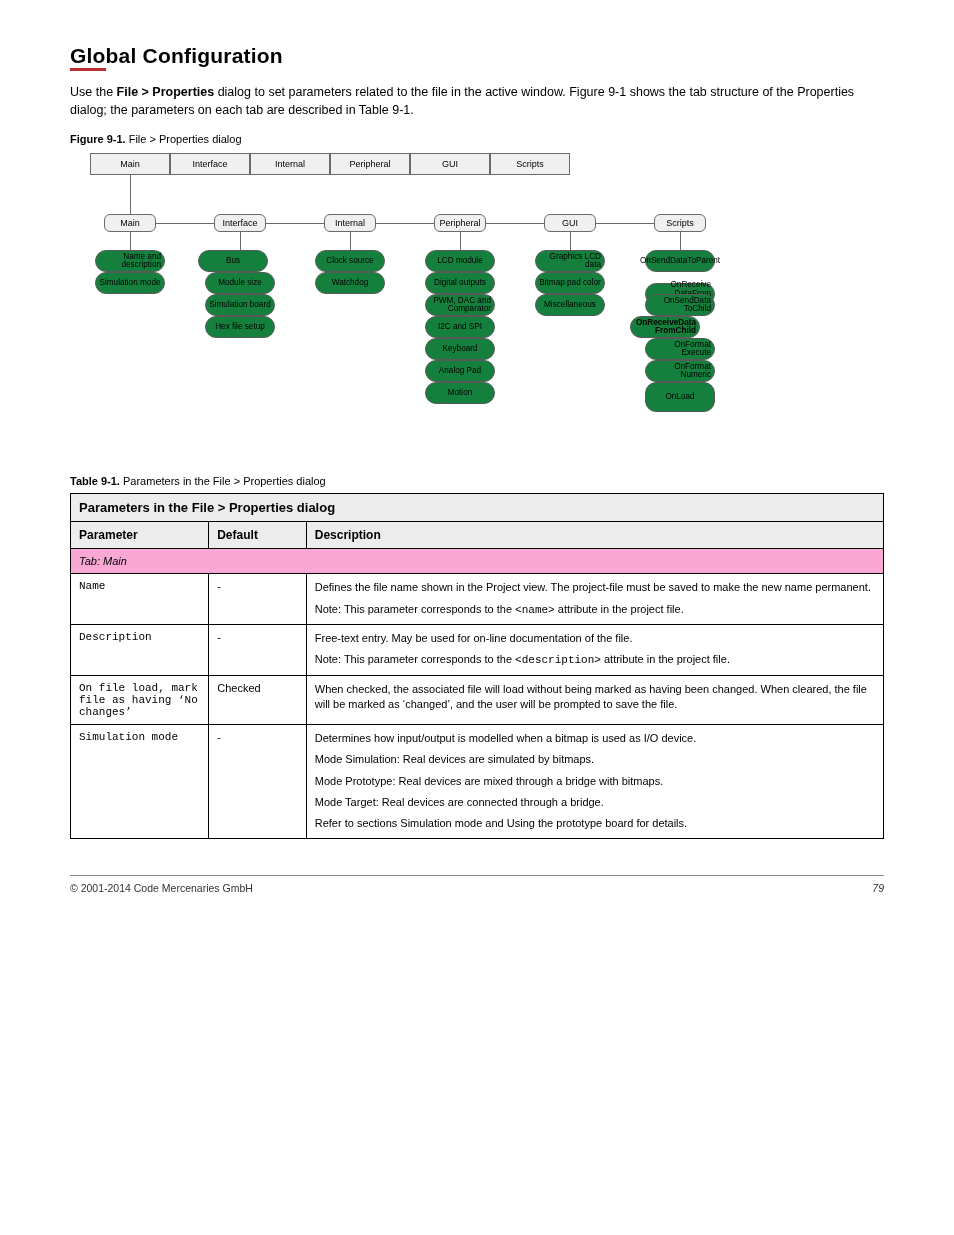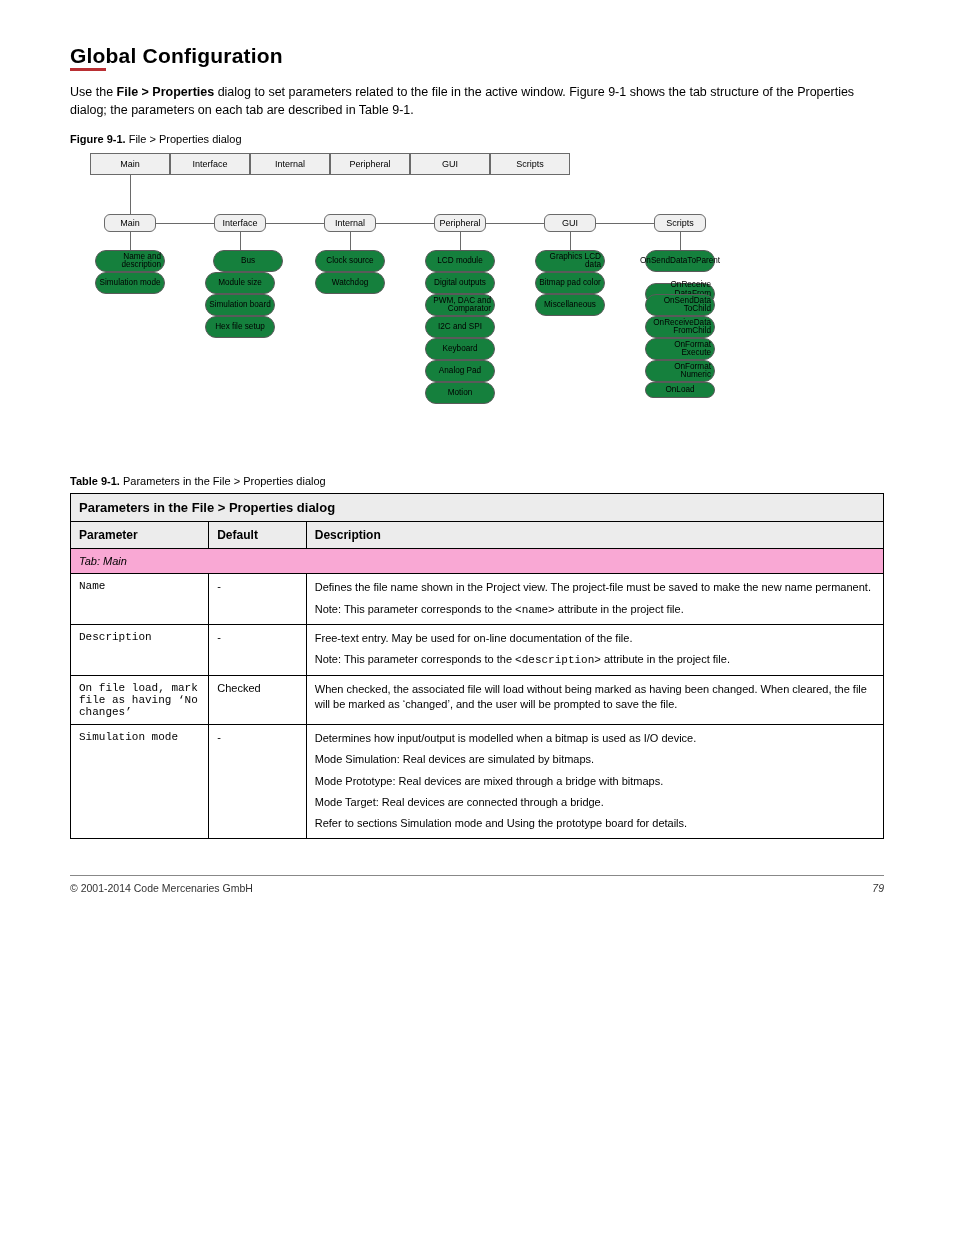--- a/index.html
+++ b/index.html
@@ -171,21 +171,21 @@
     <div class="d-line d-vline" style="left:60px; top:79px; height:18px;"></div>
     <div class="d-line d-vline" style="left:170px; top:79px; height:18px;"></div>
     <div class="d-line d-vline" style="left:280px; top:79px; height:18px;"></div>
     <div class="d-line d-vline" style="left:390px; top:79px; height:18px;"></div>
     <div class="d-line d-vline" style="left:500px; top:79px; height:18px;"></div>
     <div class="d-line d-vline" style="left:610px; top:79px; height:18px;"></div>
 
     <div class="d-el d-pill" style="left:25px; top:97px;">Name and description</div>
     <div class="d-el d-pill" style="left:25px; top:119px;">Simulation mode</div>
 
-    <div class="d-el d-pill" style="left:143px; top:97px;">Bus</div>
+    <div class="d-el d-pill" style="left:128px; top:97px;">Bus</div>
     <div class="d-el d-pill" style="left:135px; top:119px;">Module size</div>
     <div class="d-el d-pill" style="left:135px; top:141px;">Simulation board</div>
     <div class="d-el d-pill" style="left:135px; top:163px;">Hex file setup</div>
 
     <div class="d-el d-pill" style="left:245px; top:97px;">Clock source</div>
     <div class="d-el d-pill" style="left:245px; top:119px;">Watchdog</div>
 
     <div class="d-el d-pill" style="left:355px; top:97px;">LCD module</div>
     <div class="d-el d-pill" style="left:355px; top:119px;">Digital outputs</div>
     <div class="d-el d-pill" style="left:355px; top:141px;">PWM, DAC and Comparator</div>
@@ -194,24 +194,24 @@
     <div class="d-el d-pill" style="left:355px; top:207px;">Analog Pad</div>
     <div class="d-el d-pill" style="left:355px; top:229px;">Motion</div>
 
     <div class="d-el d-pill" style="left:465px; top:97px;">Graphics LCD data</div>
     <div class="d-el d-pill" style="left:465px; top:119px;">Bitmap pad color</div>
     <div class="d-el d-pill" style="left:465px; top:141px;">Miscellaneous</div>
 
     <div class="d-el d-pill" style="left:575px; top:97px;">OnSendDataToParent</div>
     <div class="d-el d-pill" style="left:575px; top:130px;">OnReceive DataFrom Parent</div>
     <div class="d-el d-pill" style="left:575px; top:141px;">OnSendData ToChild</div>
-    <div class="d-el d-pill" style="left:575px; top:163px;">OnReceiveData FromChild</div>
+    <div class="d-el d-pill" style="left:560px; top:163px;font-weight:bold;">OnReceiveData FromChild</div>
     <div class="d-el d-pill" style="left:575px; top:185px;">OnFormat Execute</div>
     <div class="d-el d-pill" style="left:575px; top:207px;">OnFormat Numeric</div>
-    <div class="d-el d-pill" style="left:575px; top:229px; height:16px;">OnLoad</div>
+    <div class="d-el d-pill" style="left:575px; top:229px; height:30px;">OnLoad</div>
   </div>
 
   <div class="table-caption">
     <span class="tnum">Table 9-1.</span>
     <span>Parameters in the File &gt; Properties dialog</span>
   </div>
 
   <table class="maintab">
     <thead>
       <tr>

